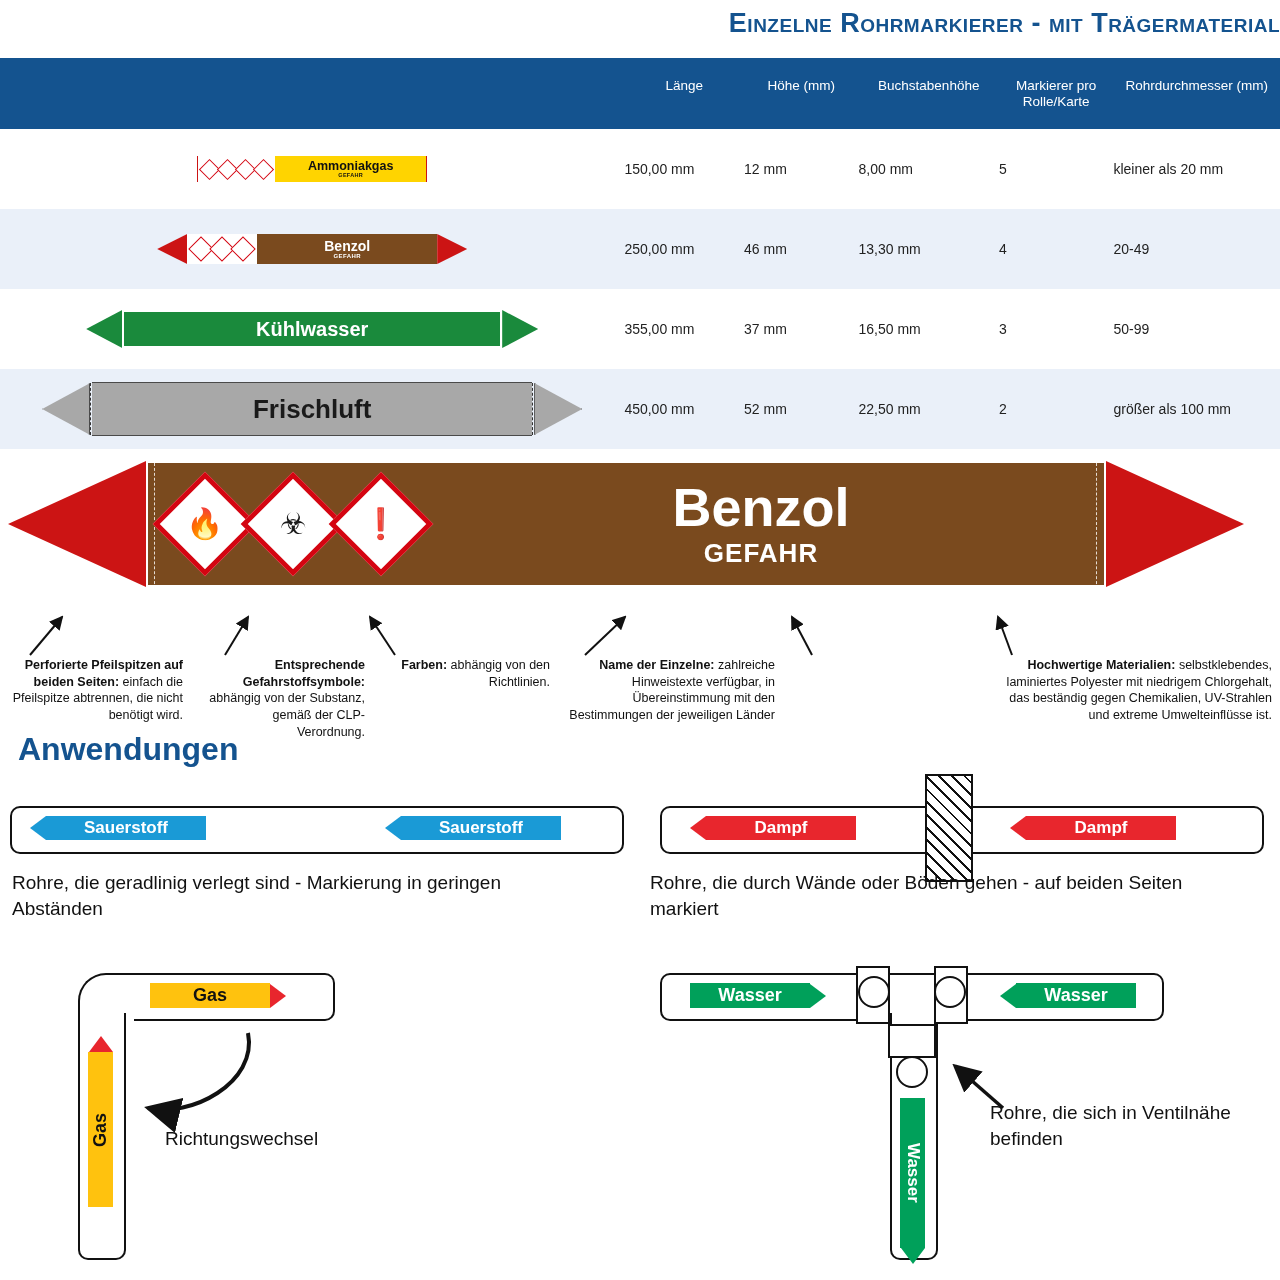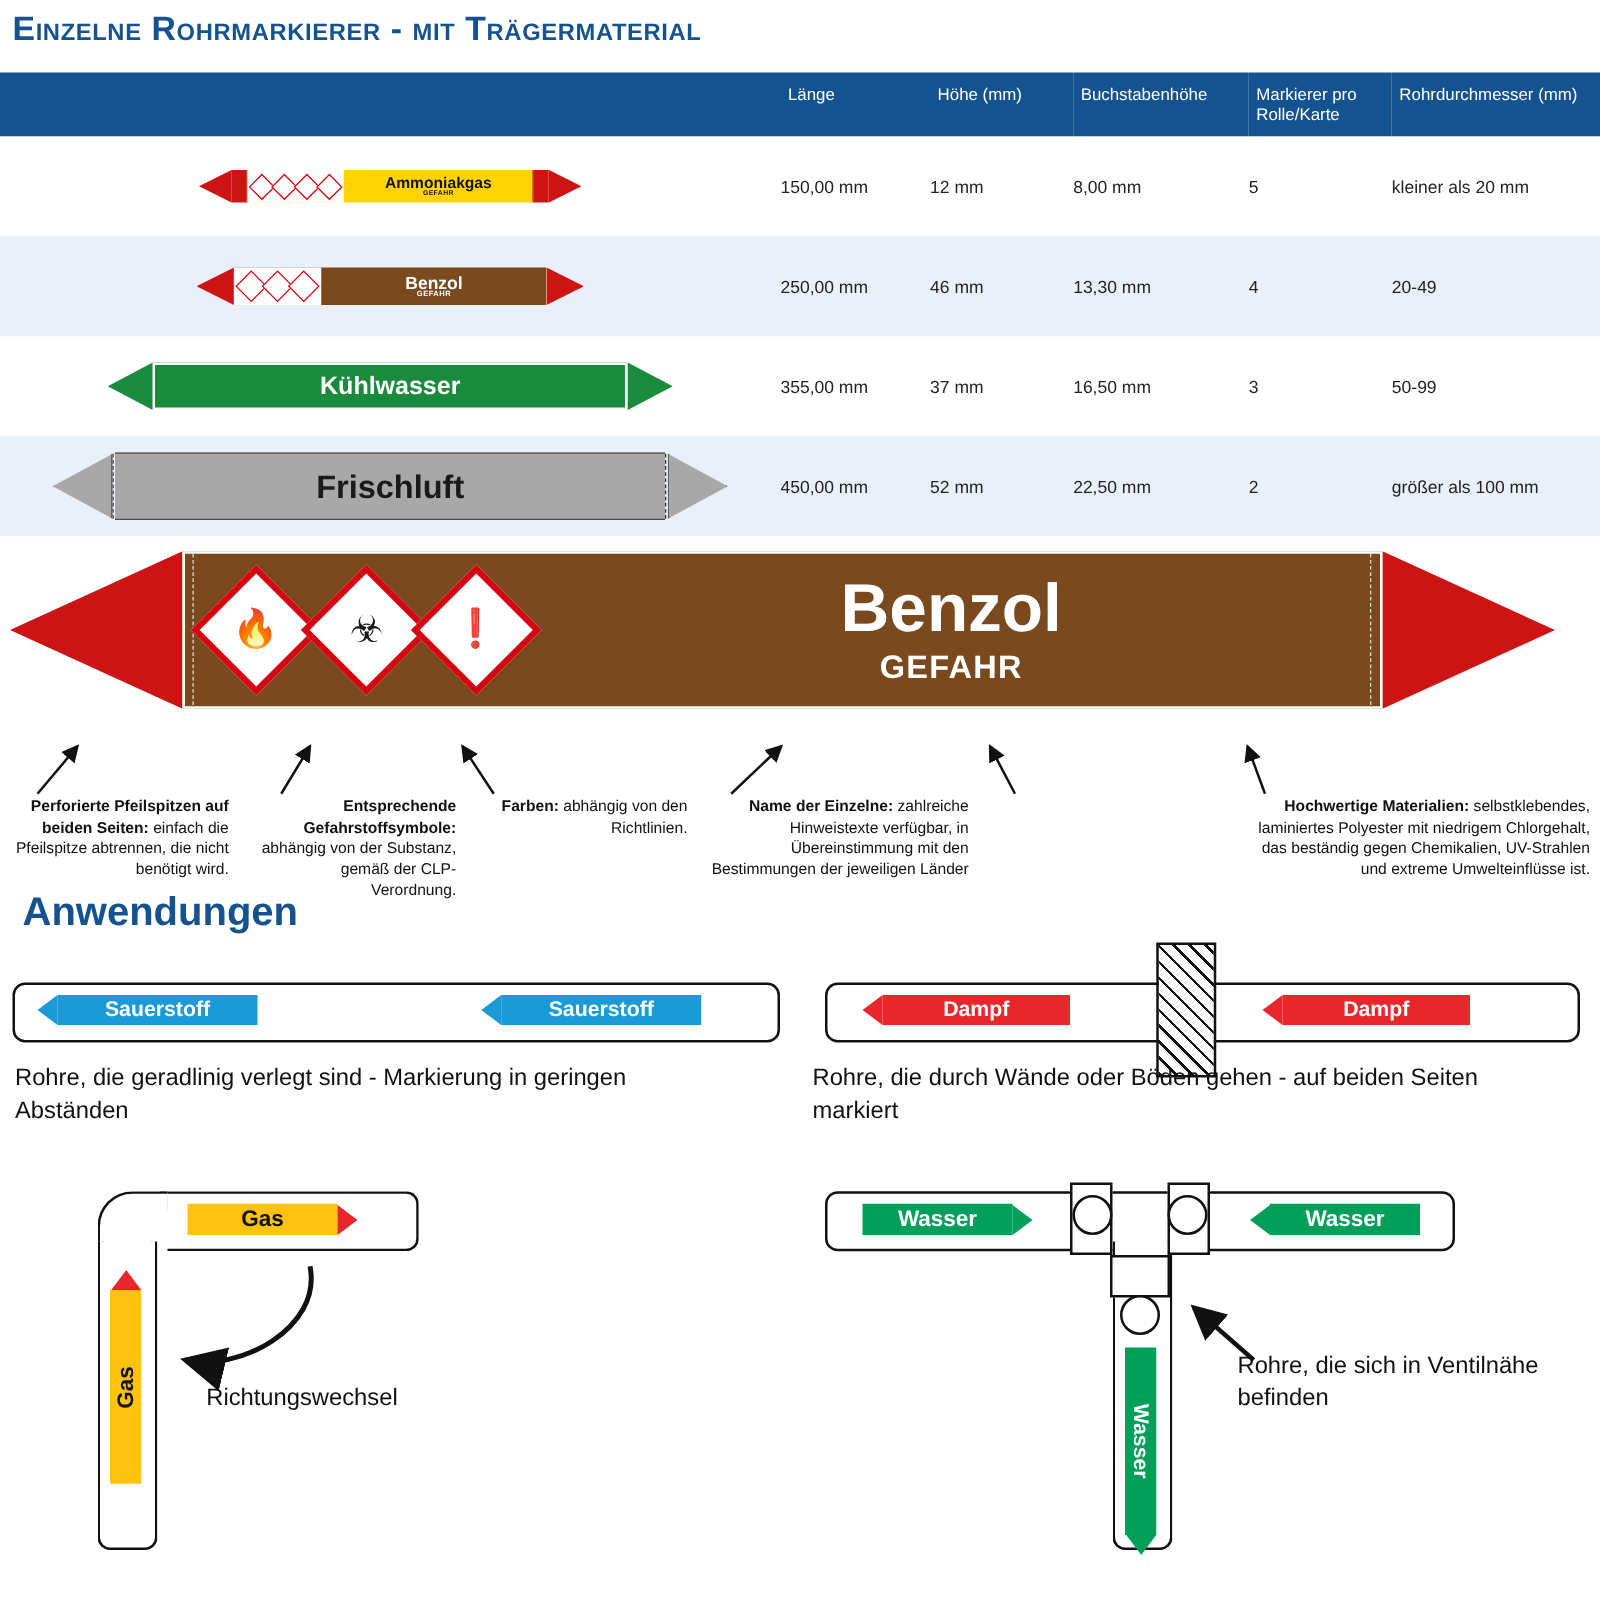--- a/index.html
+++ b/index.html
@@ -1,48 +1,48 @@
 <!DOCTYPE html>
 <html><head>
 <meta charset="utf-8">
 <style>
   html,body{margin:0;padding:0;}
   body{width:1280px;height:1280px;background:#ffffff;font-family:"Liberation Sans",sans-serif;color:#1a1a1a;position:relative;overflow:hidden;}
 
   
   .page-title{
     font-size:27px;font-weight:bold;color:#14538f;letter-spacing:.5px;
-    padding:8px 0 6px 10px;font-variant:small-caps;text-transform:none;
+    padding:8px 0 6px 10px;font-variant:small-caps;text-transform:none;text-align:right;
   }
   .title-band{height:58px;}
 
   
   table.spec{width:1280px;border-collapse:collapse;table-layout:fixed;}
   table.spec thead th{
     background:#14538f;color:#fff;font-size:13.5px;font-weight:normal;
-    padding:10px 6px;text-align:left;vertical-align:top;line-height:1.15;
+    padding:20px 6px;text-align:center;vertical-align:top;line-height:1.15;
   }
   table.spec tbody td{
     font-size:14px;color:#222;padding:0;height:80px;vertical-align:middle;text-align:left;
   }
   table.spec tbody tr.alt{background:#eaf0f9;}
   .col-sample{width:600px;}
   .col-a{width:115px;}
   .col-b{width:110px;}
   .col-c{width:135px;}
   .col-d{width:110px;}
   .col-e{width:160px;}
   td.val{padding-left:2px;}
 
   
   .marker-wrap{display:flex;align-items:center;justify-content:center;width:100%;}
   .marker{position:relative;display:flex;align-items:center;}
 
   
-  .m1{height:26px;}
+  .m1{height:26px;flex-direction:column;}
   .m1 .tip{width:26px;height:26px;background:#cc1414;}
   .m1 .tipL{clip-path:polygon(0 50%,100% 0,100% 100%);}
   .m1 .tipR{clip-path:polygon(100% 50%,0 0,0 100%);}
   .m1 .seg{height:26px;background:#cc1414;width:12px;}
   .m1 .core{height:26px;background:#ffd400;display:flex;align-items:center;border-left:1px solid #cc1414;border-right:1px solid #cc1414;}
   .m1 .pictos{display:flex;gap:3px;padding:0 4px;background:#fff;height:26px;align-items:center;}
   .m1 .lbl{flex:1;text-align:center;font-size:12.5px;font-weight:bold;color:#111;line-height:1;}
   .m1 .sub{font-size:5.5px;font-weight:bold;display:block;letter-spacing:.3px;}
 
   .picto{width:16px;height:16px;transform:rotate(45deg);background:#fff;border:1.6px solid #d40511;display:inline-block;}

